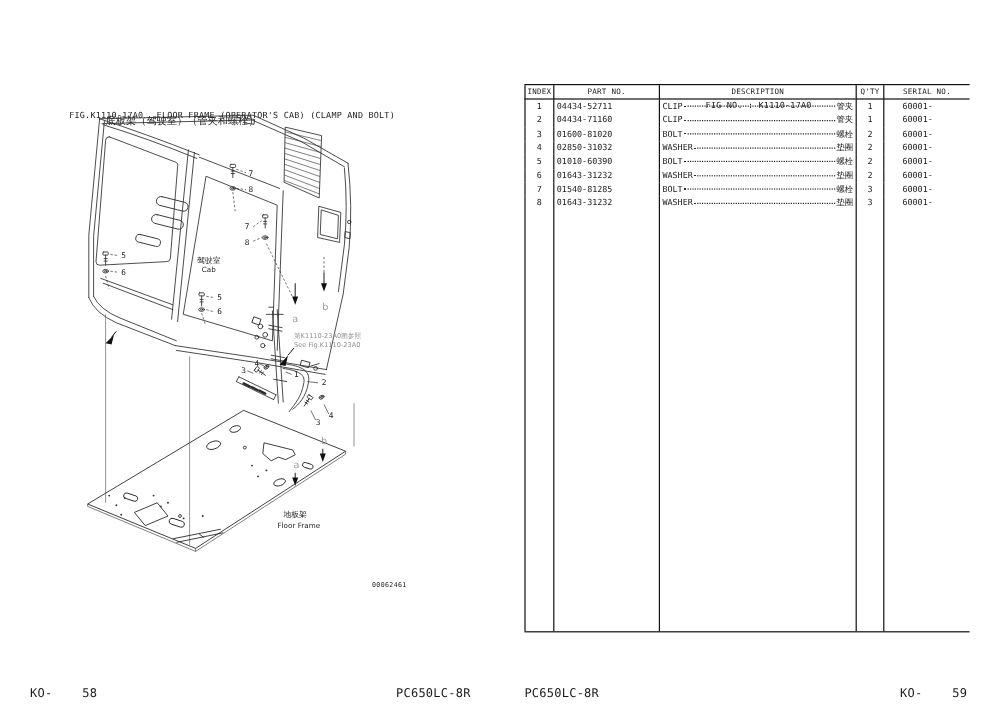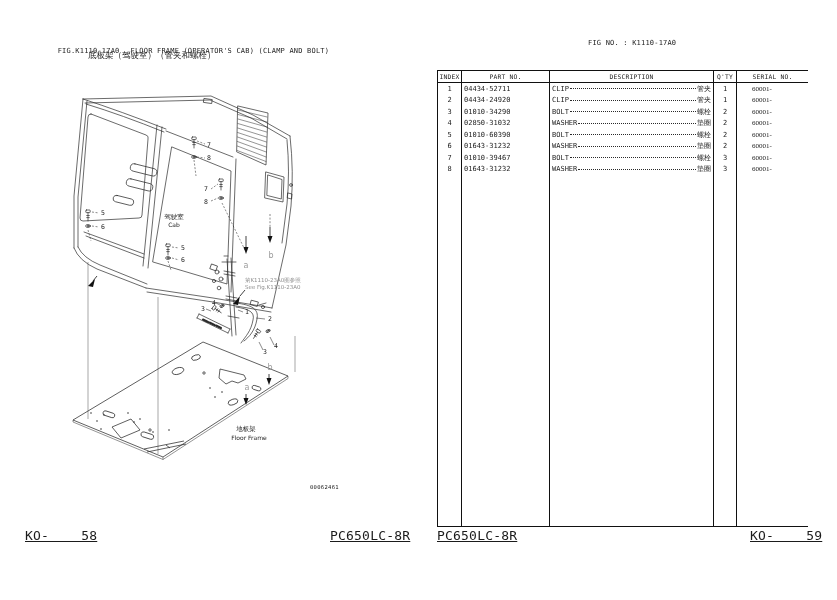--- a/index.html
+++ b/index.html
@@ -1,40 +1,40 @@
 <!DOCTYPE html>
 <html><head>
 <meta charset="utf-8">
 <style>
   html,body{margin:0;padding:0;background:#ffffff;}
   .page{position:relative;width:837px;height:600px;background:#fff;overflow:hidden;
         font-family:"DejaVu Sans Mono","Liberation Mono",monospace;color:#1b1b1b;}
-  .abs{position:absolute;white-space:pre;}
+  .abs{position:absolute;white-space:pre;margin-top:45px;}
   
   .hdr-line1{left:40px;top:39px;font-size:7px;letter-spacing:.2px;}
   .hdr-title{margin-left:11px;}
   .hdr-zh{left:88px;top:50px;font-size:8.5px;font-family:Liberation Sans, sans-serif;}
   .fig-no{left:588px;top:39px;font-size:7px;letter-spacing:.2px;}
   
-  .ft{top:528px;font-size:13px;letter-spacing:.2px;text-decoration:underline;}
+  .ft{top:528px;font-size:10px;letter-spacing:.2px;}
   .ft-ko58{left:25px;}
   .ft-pcl{left:330px;}
   .ft-pcr{left:437px;}
   .ft-ko59{left:750px;}
   
   .tbl{position:absolute;left:437px;top:70px;width:371px;height:455px;display:grid;
        grid-template-columns:24px 88px 164px 23px 72px;
        grid-template-rows:12px repeat(8,11.5px) 1fr;
        border-top:1.3px solid #111;border-bottom:1.6px solid #111;font-size:7px;}
   .tbl>div{border-left:1px solid #111;overflow:hidden;min-width:0;}
   .th{display:flex;align-items:center;justify-content:center;border-bottom:1.6px solid #111;
       font-size:6.3px;letter-spacing:.2px;}
   .td{display:flex;align-items:center;padding:0 2px;}
   .td.center{justify-content:center;padding:0;}
-  .td.serial{padding-left:15px;font-family:Liberation Serif, serif;}
+  .td.serial{padding-left:15px;}
   .td.desc{padding:0 2px;justify-content:space-between;}
   .leader{flex:1;height:0;border-top:1.5px dotted #2a2a2a;margin:0 1px;align-self:center;}
   .fill{}
   
   svg.draw{position:absolute;left:0;top:0;}
   .co{font-size:6.5px;fill:#1b1b1b;text-anchor:middle;font-family:"DejaVu Sans Mono",monospace;}
   .ab{font-size:8px;fill:#9a9a9a;text-anchor:middle;font-family:"DejaVu Sans",sans-serif;}
   .gray-note{font-size:5.5px;fill:#8f8f8f;font-family:"DejaVu Sans",sans-serif;}
   .lbl{font-size:6px;fill:#1b1b1b;text-anchor:middle;font-family:"DejaVu Sans",sans-serif;}
   .lblzh{font-size:6.5px;}
@@ -246,31 +246,31 @@
     <div class="td">04434-52711</div>
     <div class="td desc">
       <span>CLIP</span>
       <span class="leader"></span>
       <span>管夹</span>
     </div>
     <div class="td center">1</div>
     <div class="td serial">60001-</div>
 
     <div class="td center">2</div>
-    <div class="td">04434-24920</div>
+    <div class="td">04434-71160</div>
     <div class="td desc">
       <span>CLIP</span>
       <span class="leader"></span>
       <span>管夹</span>
     </div>
     <div class="td center">1</div>
     <div class="td serial">60001-</div>
 
     <div class="td center">3</div>
-    <div class="td">01010-34290</div>
+    <div class="td">01600-81020</div>
     <div class="td desc">
       <span>BOLT</span>
       <span class="leader"></span>
       <span>螺栓</span>
     </div>
     <div class="td center">2</div>
     <div class="td serial">60001-</div>
 
     <div class="td center">4</div>
     <div class="td">02850-31032</div>
@@ -296,21 +296,21 @@
     <div class="td">01643-31232</div>
     <div class="td desc">
       <span>WASHER</span>
       <span class="leader"></span>
       <span>垫圈</span>
     </div>
     <div class="td center">2</div>
     <div class="td serial">60001-</div>
 
     <div class="td center">7</div>
-    <div class="td">01010-39467</div>
+    <div class="td">01540-81285</div>
     <div class="td desc">
       <span>BOLT</span>
       <span class="leader"></span>
       <span>螺栓</span>
     </div>
     <div class="td center">3</div>
     <div class="td serial">60001-</div>
 
     <div class="td center">8</div>
     <div class="td">01643-31232</div>

